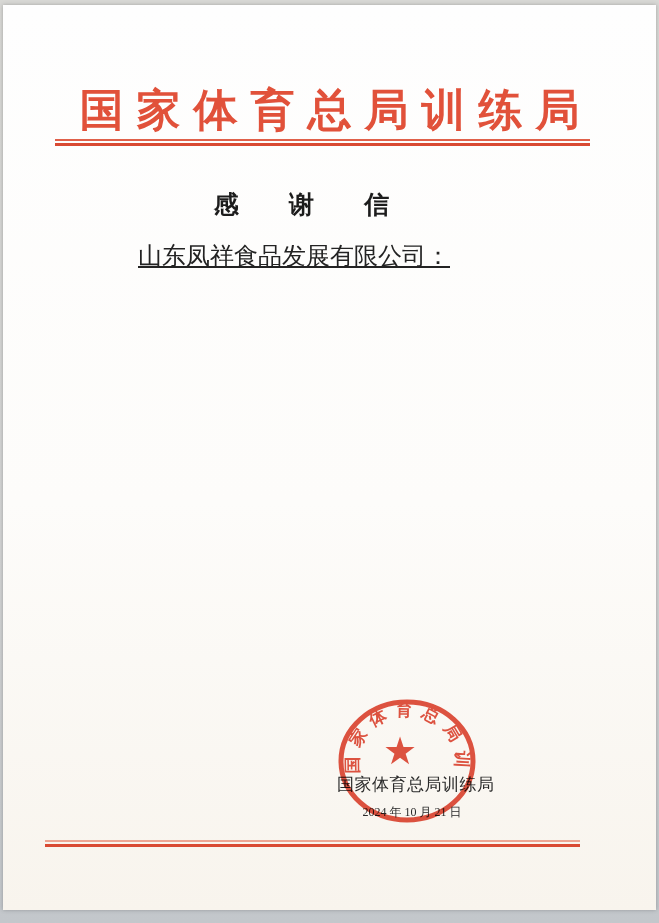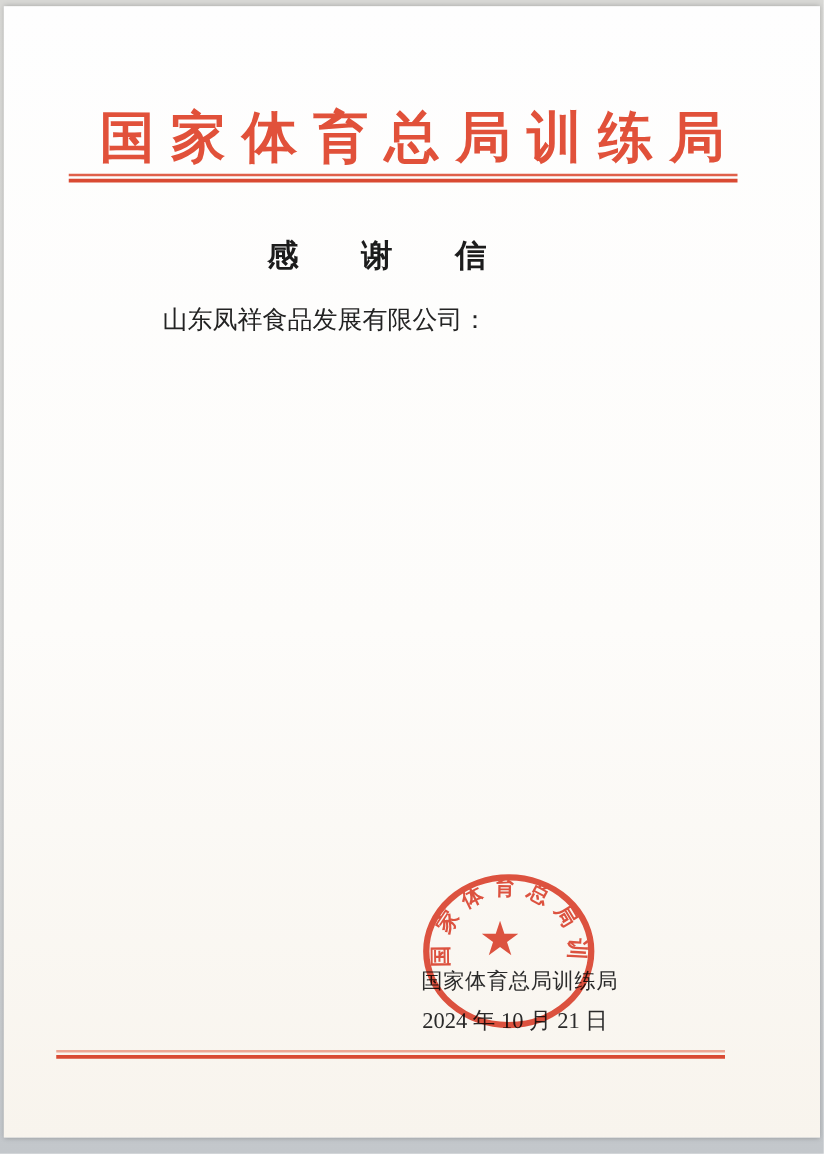--- a/index.html
+++ b/index.html
@@ -23,33 +23,33 @@
   .rule-top{left:52px;right:66px;top:134px;}
   .rule-bottom{left:42px;right:76px;top:835px;border-top-color:#eda593;}
   .doc-title{
     position:absolute;top:183px;left:0;width:100%;
     text-align:center;color:#1c1c1c;font-weight:bold;
     font-size:25px;letter-spacing:22px;text-indent:22px;
     transform:translateX(-28px);white-space:nowrap;
   }
   .body-text{
     position:absolute;top:236px;left:87px;width:499px;
-    color:#232323;font-size:20px;line-height:31px;
-    text-align:justify;text-justify:inter-character;
+    color:#232323;font-size:24px;line-height:31px;
+    text-align:justify;text-justify:inter-character;text-decoration:underline;
   }
   .body-text p{margin:0;text-indent:2em;}
   .salutation{text-indent:0;}
   .sign-name{
     position:absolute;top:768px;left:334px;width:150px;
     color:#2a2a2a;font-size:17px;letter-spacing:0.5px;
     text-align:center;white-space:nowrap;
   }
   .sign-date{
     position:absolute;top:799px;left:334px;width:150px;
-    color:#2a2a2a;font-size:18px;text-align:center;white-space:nowrap;
+    color:#2a2a2a;font-size:12px;text-align:center;white-space:nowrap;
   }
   .stamp{
     position:absolute;left:333px;top:689px;width:142px;height:130px;
     opacity:.87;mix-blend-mode:multiply;
   }
   .seal-text{font-family:"Liberation Serif","DejaVu Serif",serif;font-weight:bold;letter-spacing:8px;}
 </style>
 </head>
 <body>
 

